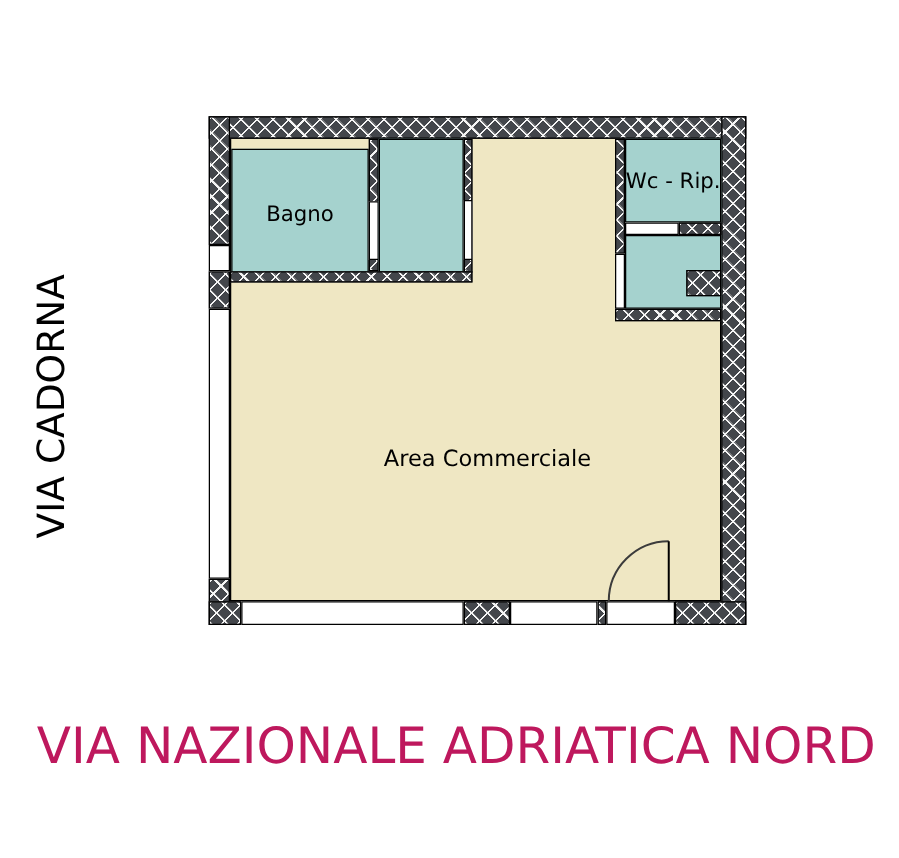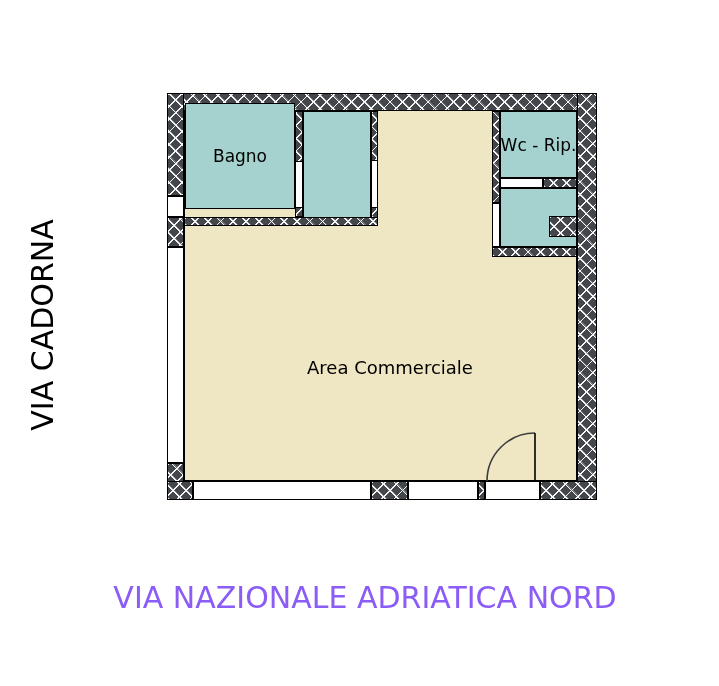--- a/index.html
+++ b/index.html
@@ -43,21 +43,21 @@
   }
   .door-svg{position:absolute;left:0;top:0;width:430px;height:407px;pointer-events:none;}
   .street-left{
     position:absolute;left:42px;top:325px;
     transform:translate(-50%,-50%) rotate(-90deg);
     font-size:30px;color:#000;white-space:nowrap;letter-spacing:0px;
   }
   .street-bottom{
     position:absolute;left:365px;top:597px;
     transform:translate(-50%,-50%);
-    font-size:30px;color:#8b5cf6;white-space:nowrap;
+    font-size:40px;color:#be185d;white-space:nowrap;
   }
 </style>
 </head>
 <body>
 
 <div>
 
   <div class="plan">
 
     <div class="abs floor" style="left:17px;top:17px;width:393px;height:371px;"></div>
@@ -71,21 +71,21 @@
     <div class="abs wall" style="left:204px;top:388px;width:37px;height:19px;"></div>
     <div class="abs wall" style="left:311px;top:388px;width:7px;height:19px;"></div>
     <div class="abs wall" style="left:373px;top:388px;width:57px;height:19px;"></div>
 
     <div class="abs window" style="left:0;top:103px;width:17px;height:21px;"></div>
     <div class="abs window" style="left:0;top:154px;width:17px;height:216px;"></div>
     <div class="abs window" style="left:26px;top:388px;width:178px;height:19px;"></div>
     <div class="abs window" style="left:241px;top:388px;width:70px;height:19px;"></div>
     <div class="abs window" style="left:318px;top:388px;width:55px;height:19px;"></div>
 
-    <div class="abs room" style="left:18px;top:10px;width:110px;height:106px;">
+    <div class="abs room" style="left:18px;top:26px;width:110px;height:106px;">
       <span class="room-label">Bagno</span>
     </div>
     <div class="abs wall" style="left:128px;top:18px;width:8px;height:106px;"></div>
     <div class="abs window" style="left:128px;top:68px;width:8px;height:47px;"></div>
     <div class="abs room" style="left:136px;top:18px;width:68px;height:107px;"></div>
     <div class="abs wall" style="left:204px;top:18px;width:7px;height:107px;"></div>
     <div class="abs window" style="left:204px;top:67px;width:7px;height:48px;"></div>
     <div class="abs wall" style="left:17px;top:124px;width:194px;height:9px;"></div>
 
     <div class="abs wall" style="left:325px;top:18px;width:8px;height:92px;"></div>

